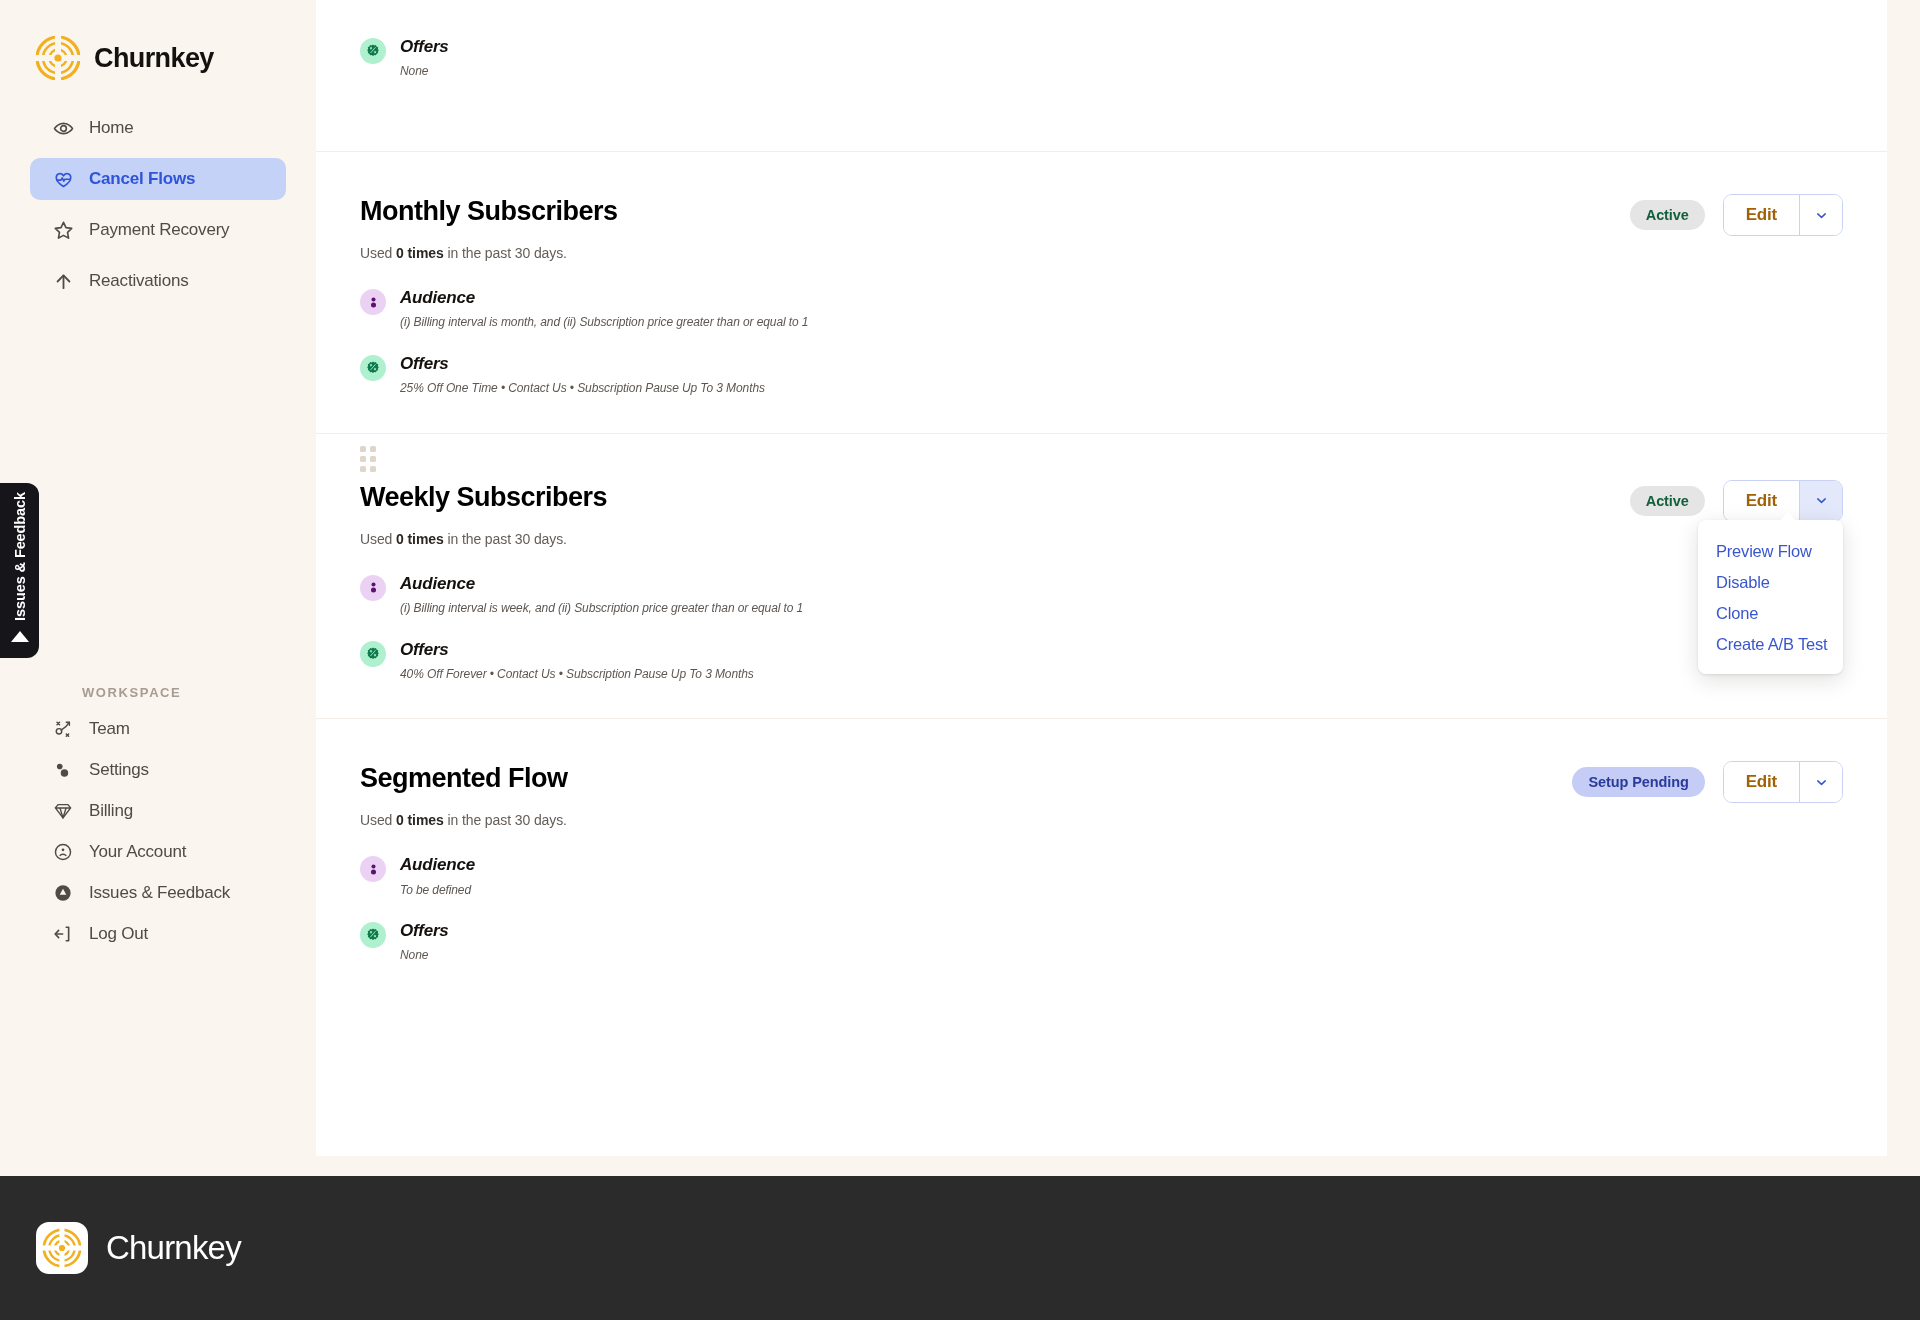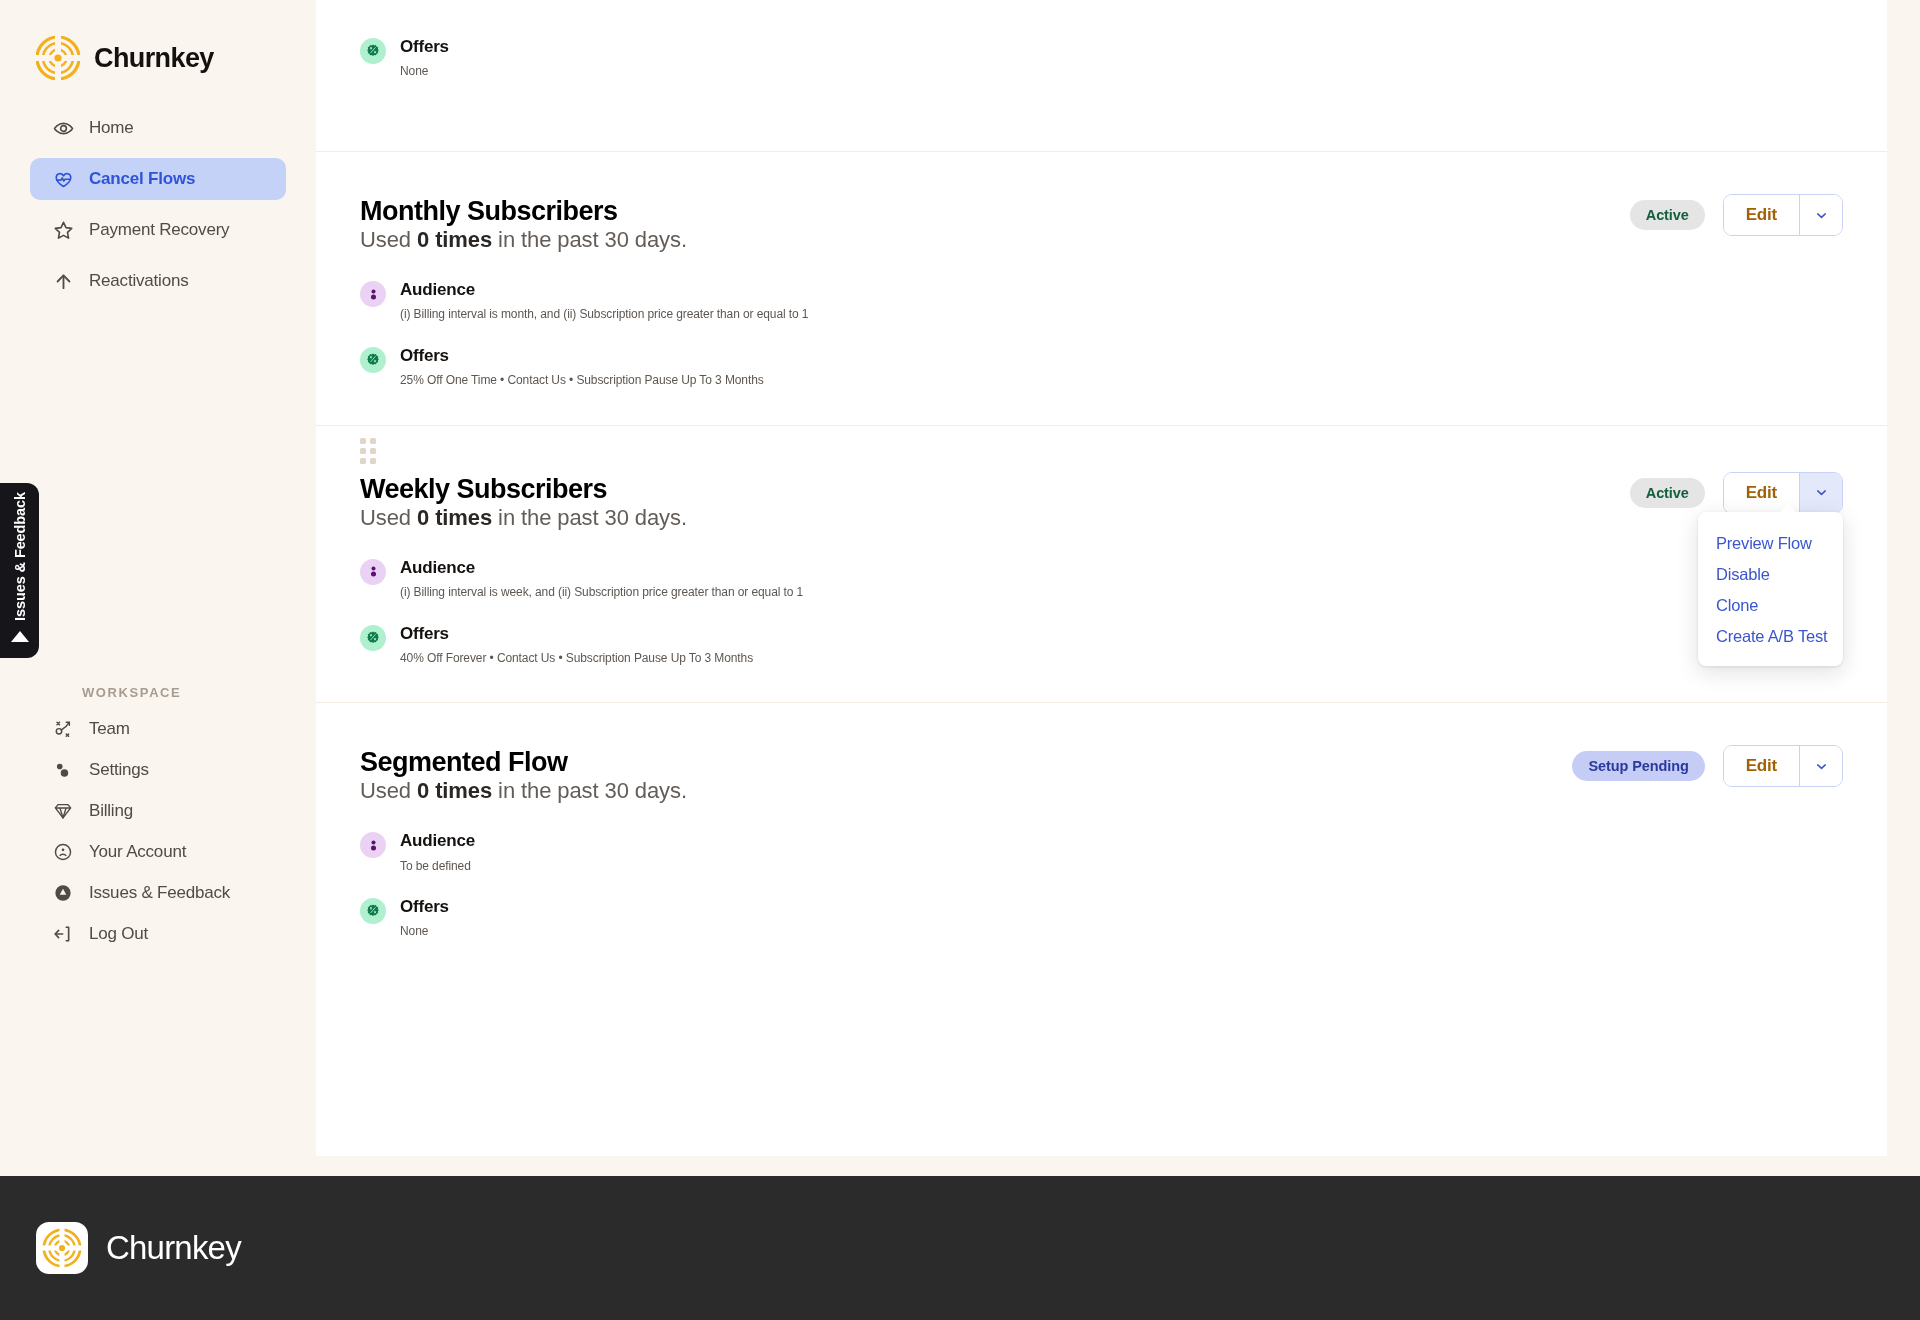--- a/index.html
+++ b/index.html
@@ -151,22 +151,22 @@
     justify-content: space-between;
   }
   .flow-title {
     font-size: 27px;
     font-weight: bold;
     letter-spacing: -0.5px;
     color: #000000;
     margin-top: 2px;
   }
   .flow-usage {
-    margin-top: 0;
-    font-size: 22px;
+    margin-top: 18px;
+    font-size: 14px;
     color: #645D57;
     letter-spacing: -0.1px;
   }
   .flow-usage b { color: #2B2724; font-weight: bold; }
 
   .head-actions {
     display: flex;
     align-items: center;
     gap: 18px;
   }
@@ -227,21 +227,21 @@
   }
   .drag-handle i {
     width: 6px; height: 6px;
     background: #E0D5C9;
     border-radius: 1.6px;
     display: block;
   }
 
   
   .item-block { margin-top: 26px; }
-  .item-row { display: flex; gap: 14px; margin-bottom: 22px; }
+  .item-row { display: flex; gap: 14px; margin-bottom: 22px; font-style: italic; }
   .item-row:last-child { margin-bottom: 0; }
   .item-icon {
     width: 26px; height: 26px; border-radius: 50%;
     flex: 0 0 26px;
     display: flex; align-items: center; justify-content: center;
     margin-top: 2px;
   }
   .ic-audience { background: #EBD2F5; }
   .ic-offers { background: #AFF0CF; }
 

